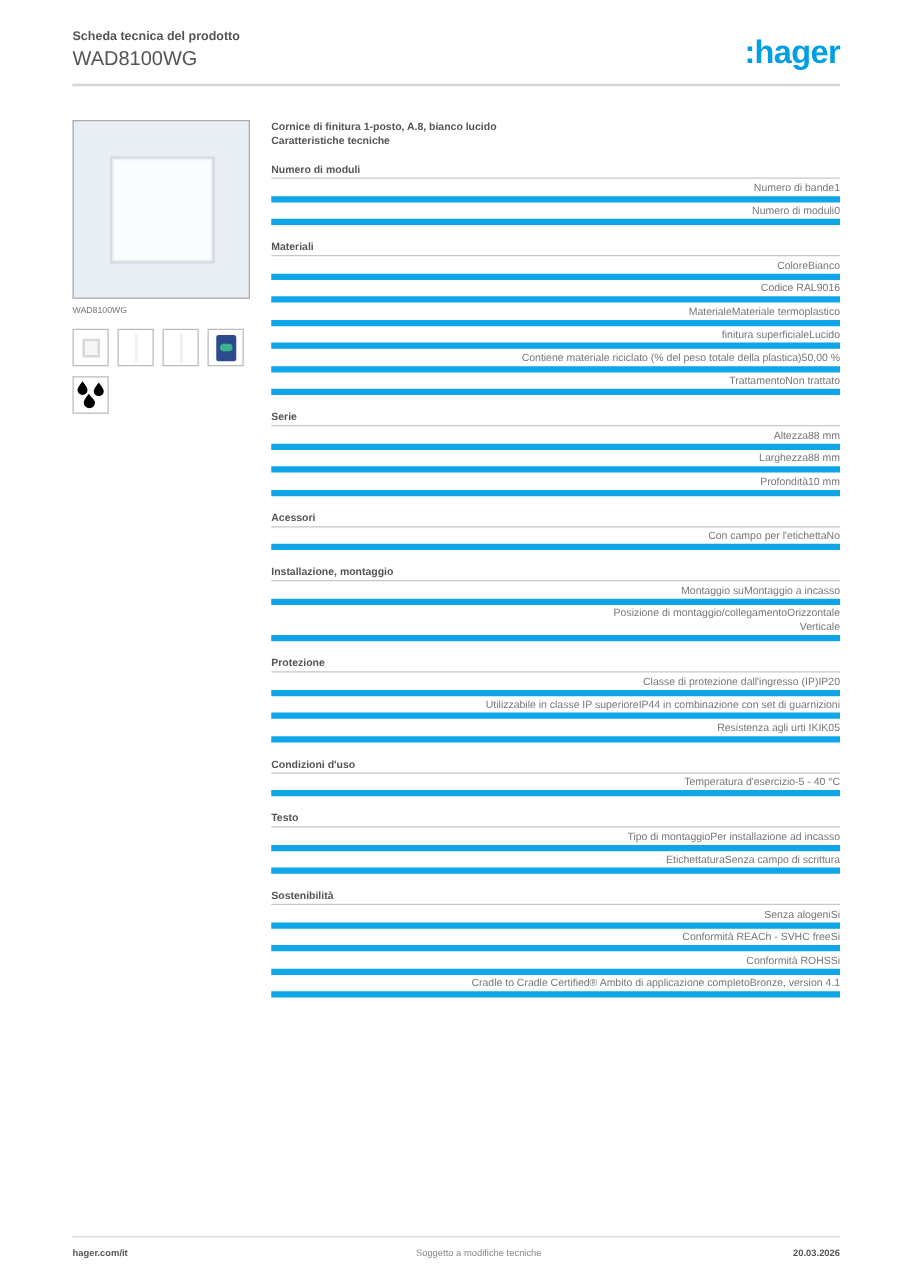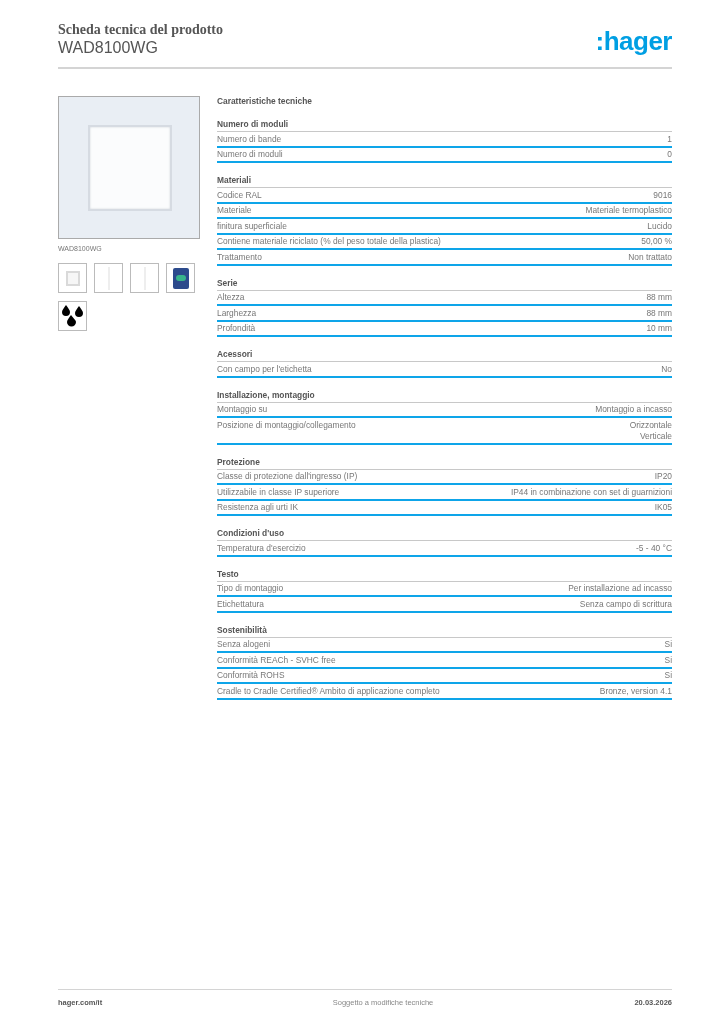--- a/index.html
+++ b/index.html
@@ -1,20 +1,20 @@
 <!DOCTYPE html>
 <html><head>
 <meta charset="utf-8">
 <style>
   * { box-sizing: border-box; margin: 0; padding: 0; }
   html, body { width: 724px; height: 1024px; background: #ffffff; overflow: hidden; }
   body { font-family: "Liberation Sans", sans-serif; color: #555; position: relative; }
 
   .header { position: absolute; left: 58px; top: 20px; width: 614px; height: 48px; }
-  .doc-title { font-size: 14px; font-weight: bold; color: #555; line-height: 19px; font-family: Liberation Serif, serif; }
+  .doc-title { font-size: 10px; font-weight: bold; color: #555; line-height: 19px; }
   .doc-code { font-size: 16px; color: #555; line-height: 18px; }
   .logo { position: absolute; right: 0; top: 8px; font-size: 26px; font-weight: bold; color: #009fe3; letter-spacing: -0.5px; line-height: 26px; }
   .header-rule { position: absolute; left: 58px; top: 67px; width: 614px; height: 2px; background: #d4d4d4; }
 
   .left { position: absolute; left: 58px; top: 96px; width: 142px; }
   .product-image { width: 142px; height: 143px; border: 1px solid #aaa; background: #e9eef4; position: relative; }
   .product-image .frame-inner { position: absolute; left: 29px; top: 28px; width: 84px; height: 86px; background: #fbfcfd; border: 2px solid #d6dbe2; box-shadow: inset 0 0 2px #c8ced6; }
   .image-caption { font-size: 7px; color: #777; margin-top: 5px; line-height: 9px; }
   .thumbs { display: flex; gap: 7px; margin-top: 10px; }
   .thumb { width: 29px; height: 30px; border: 1px solid #bbb; background: #fff; position: relative; }
@@ -22,21 +22,21 @@
   .thumb .mini-side { position: absolute; left: 13px; top: 3px; width: 2px; height: 23px; background: #eee; }
   .thumb .c2c { position: absolute; left: 6px; top: 4px; width: 16px; height: 21px; background: #2c4a8c; border-radius: 2px; }
   .thumb .c2c::after { content: ""; position: absolute; left: 3px; top: 7px; width: 10px; height: 6px; border-radius: 3px; background: #38b48b; }
   .thumb-row2 { margin-top: 8px; }
 
   .right { position: absolute; left: 217px; top: 96px; width: 455px; }
   .product-desc { font-size: 8.4px; font-weight: bold; color: #555; line-height: 11px; }
   .tech-title { font-size: 8.4px; font-weight: bold; color: #555; line-height: 11px; }
   .section { margin-top: 12px; }
   .section-title { font-size: 8.4px; font-weight: bold; color: #555; line-height: 11px; padding-bottom: 1px; border-bottom: 1.2px solid #c8c8c8; }
-  .row { display: flex; justify-content: space-between; font-size: 8.4px; color: #777; line-height: 11px; padding: 1.5px 0 1px 0; border-bottom: 2px solid #0ea5e9; }
+  .row { display: flex; justify-content: flex-end; font-size: 8.4px; color: #777; line-height: 11px; padding: 1.5px 0 1px 0; border-bottom: 5px solid #0ea5e9; }
   .row .val { text-align: right; white-space: pre-line; }
 
   .footer-rule { position: absolute; left: 58px; top: 989px; width: 614px; height: 1px; background: #d4d4d4; }
   .footer { position: absolute; left: 58px; top: 998px; width: 614px; height: 12px; font-size: 7.5px; }
   .footer .site { position: absolute; left: 0; font-weight: bold; color: #555; }
   .footer .note { position: absolute; left: 0; right: 0; text-align: center; color: #888; padding-left: 36px; }
   .footer .date { position: absolute; right: 0; font-weight: bold; color: #555; }
 </style>
 </head>
 <body>
@@ -72,35 +72,40 @@
       <svg width="27" height="28" viewBox="0 0 27 28">
         <path d="M7 3 C5 6 3 8 3 10 a4 4 0 0 0 8 0 C11 8 9 6 7 3Z" fill="#000"></path>
         <path d="M20 4 C18 7 16 9 16 11 a4 4 0 0 0 8 0 C24 9 22 7 20 4Z" fill="#000"></path>
         <path d="M12 13 C10 16 8 18 8 20 a4.5 4.5 0 0 0 9 0 C17 18 14 16 12 13Z" fill="#000"></path>
       </svg>
     </div>
   </div>
 </div>
 
 <div class="right">
+  <div class="product-desc">Cornice di finitura 1-posto, A.8, bianco lucido</div>
   <div class="tech-title">Caratteristiche tecniche</div>
   <div id="sections">
       <div class="section">
         <div class="section-title">Numero di moduli</div>
         <div class="row">
           <span class="label">Numero di bande</span>
           <span class="val">1</span>
         </div>
         <div class="row">
           <span class="label">Numero di moduli</span>
           <span class="val">0</span>
         </div>
       </div>
       <div class="section">
         <div class="section-title">Materiali</div>
+        <div class="row">
+          <span class="label">Colore</span>
+          <span class="val">Bianco</span>
+        </div>
         <div class="row">
           <span class="label">Codice RAL</span>
           <span class="val">9016</span>
         </div>
         <div class="row">
           <span class="label">Materiale</span>
           <span class="val">Materiale termoplastico</span>
         </div>
         <div class="row">
           <span class="label">finitura superficiale</span>

